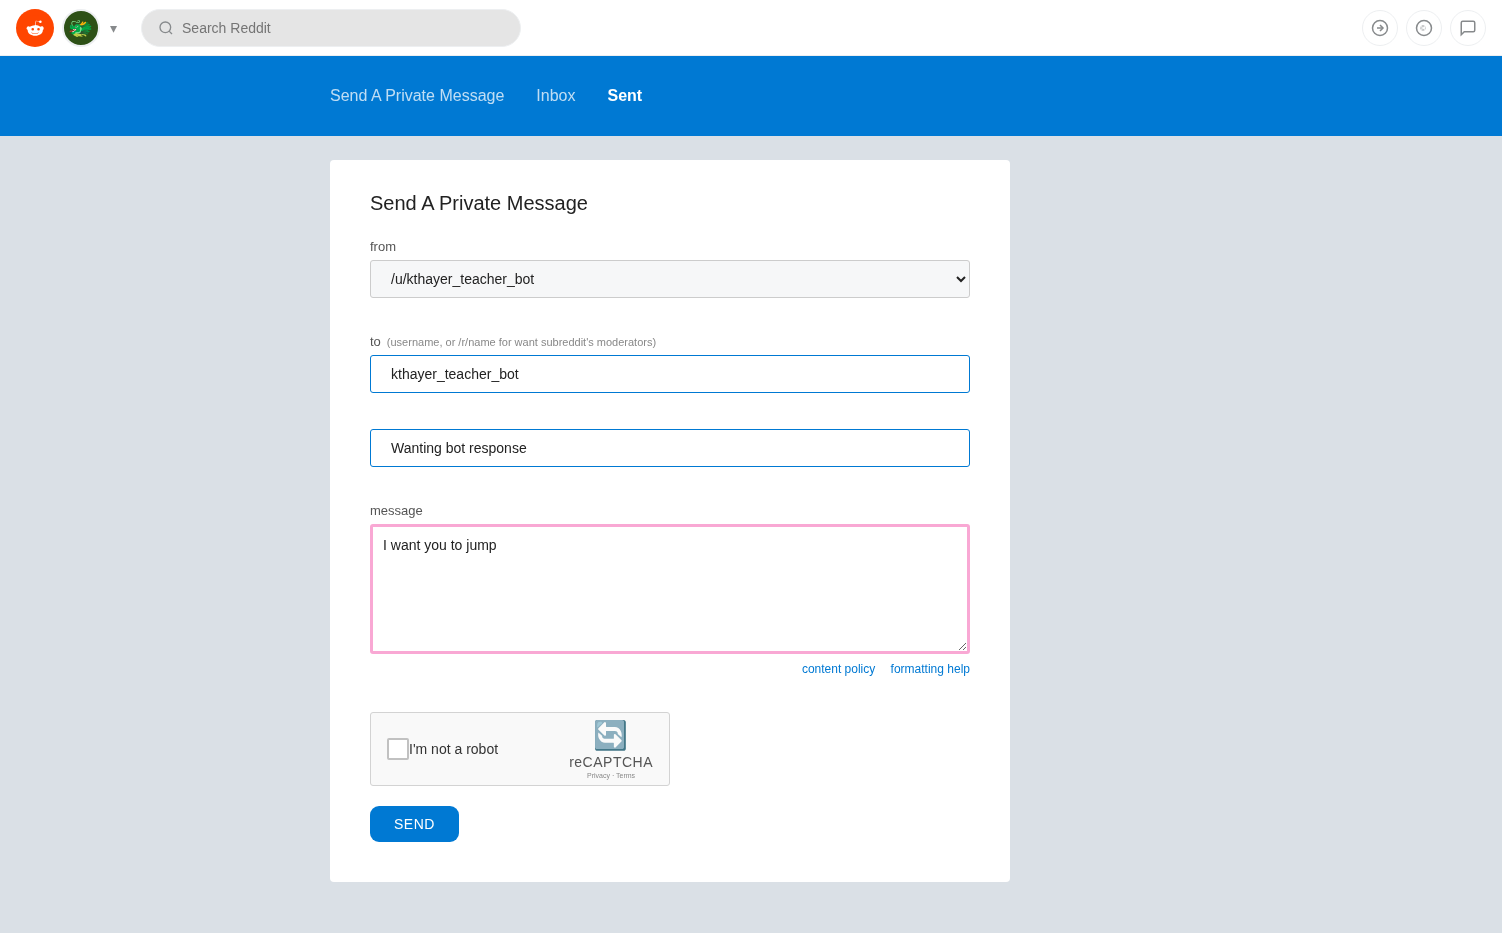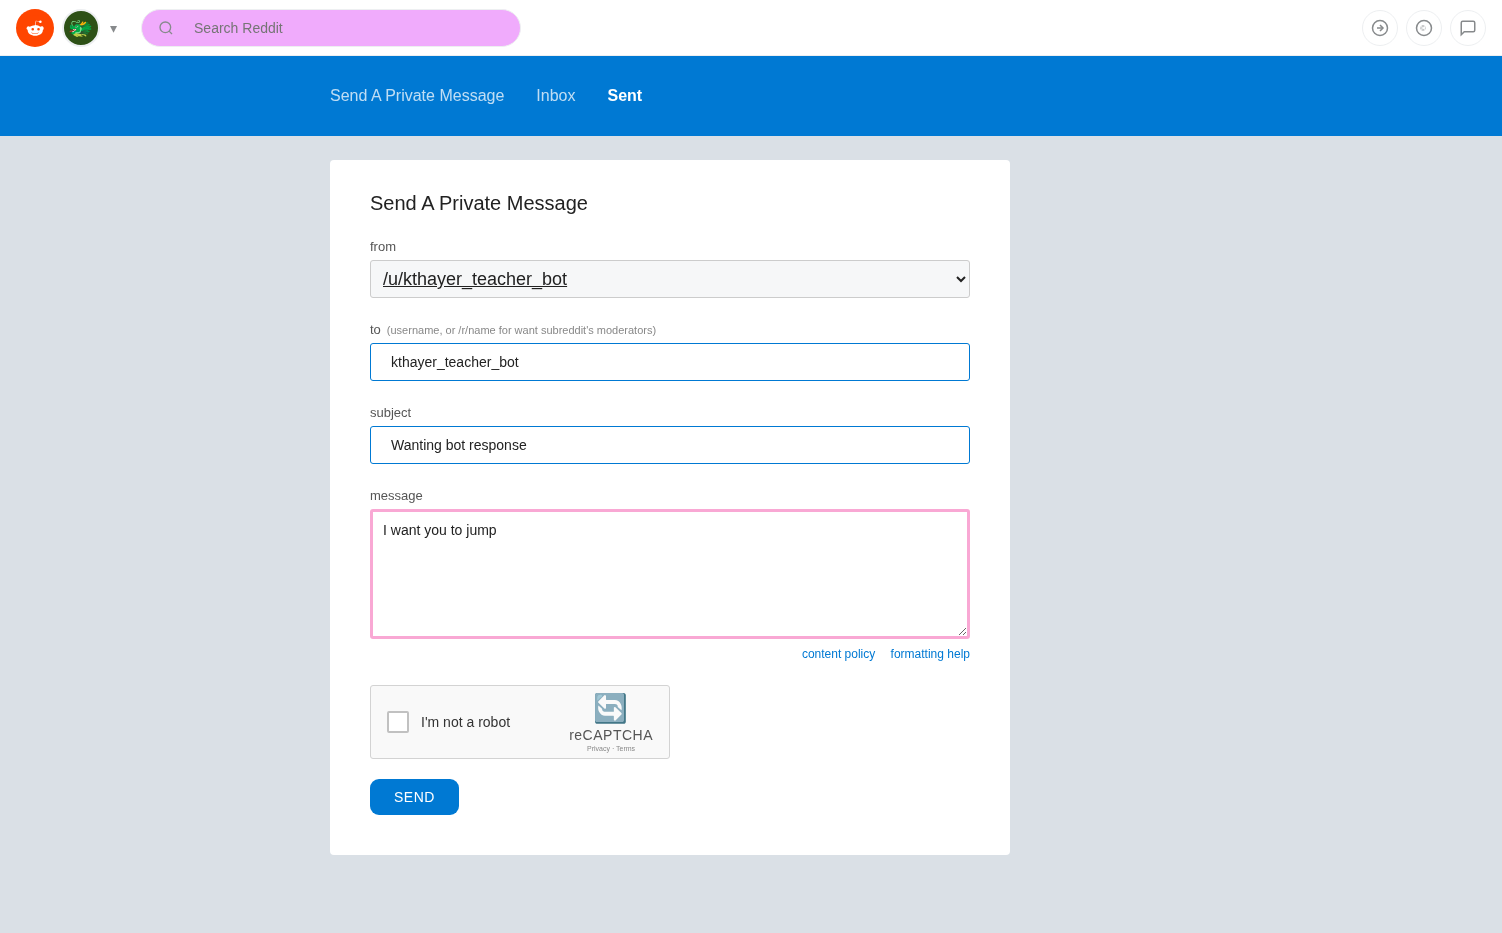--- a/index.html
+++ b/index.html
@@ -56,25 +56,25 @@
       font-size: 14px;
       cursor: pointer;
       margin-left: 2px;
     }
     .search-bar {
       margin-left: 24px;
       flex: 0 0 380px;
       height: 38px;
       border-radius: 20px;
       border: 1px solid #edeff1;
-      background: #f0abfc;
+      background: #e5e5e5;
       display: flex;
       align-items: center;
       padding: 0 16px;
-      gap: 20px;
+      gap: 8px;
       color: #878a8c;
       font-size: 14px;
     }
     .search-bar input {
       border: none;
       background: transparent;
       outline: none;
       font-size: 14px;
       color: #1c1c1c;
       flex: 1;
@@ -133,47 +133,46 @@
       max-width: 680px;
       min-width: 600px;
     }
     .form-title {
       font-size: 20px;
       font-weight: 500;
       color: #222;
       margin-bottom: 24px;
     }
     .form-group {
-      margin-bottom: 24px;
+      margin-bottom: 36px;
     }
     .form-label {
       font-size: 13px;
       color: #555;
       margin-bottom: 6px;
       display: flex;
       align-items: baseline;
       gap: 6px;
     }
     .form-label-hint {
       font-size: 11px;
       color: #888;
     }
     .form-select {
       width: 100%;
       height: 38px;
       border: 1px solid #ccc;
       border-radius: 3px;
-      font-size: 18px;
-      padding: 0 8px;
+      font-size: 14px;
+      padding: 0 16px;
       background: #f6f7f8;
       color: #222;
       appearance: auto;
       cursor: pointer;
       outline: none;
-      text-decoration: underline;
     }
     .form-input {
       width: 100%;
       height: 38px;
       border: 1px solid #0079d3;
       border-radius: 3px;
       font-size: 14px;
       padding: 0 20px;
       color: #222;
       outline: none;
@@ -204,21 +203,20 @@
     
     .recaptcha-box {
       border: 1px solid #d3d3d3;
       border-radius: 3px;
       background: #f9f9f9;
       width: 300px;
       height: 74px;
       display: flex;
       align-items: center;
       padding: 0 16px;
-      gap: 12px;
       margin-bottom: 20px;
     }
     .recaptcha-checkbox {
       width: 22px;
       height: 22px;
       border: 2px solid #c1c1c1;
       border-radius: 2px;
       background: #fff;
       flex-shrink: 0;
       cursor: pointer;
@@ -332,23 +330,20 @@
     <div class="form-group">
       <div class="form-label">
         <span>to</span>
         <span class="form-label-hint">(username, or /r/name for want subreddit's moderators)</span>
       </div>
       <input type="text" class="form-input" value="kthayer_teacher_bot" style="">
     </div>
 
     
     <div class="form-group">
-      <div class="form-label">
-        <span>subject</span>
-      </div>
       <input type="text" class="form-input" value="Wanting bot response" style="">
     </div>
 
     
     <div class="form-group">
       <div class="form-label">
         <span>message</span>
       </div>
       <textarea class="form-textarea" style="">I want you to jump</textarea>
       <div class="form-links">

